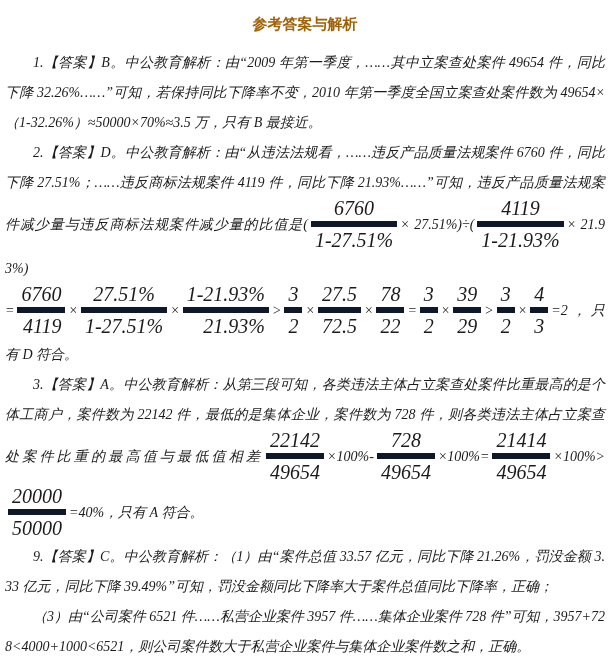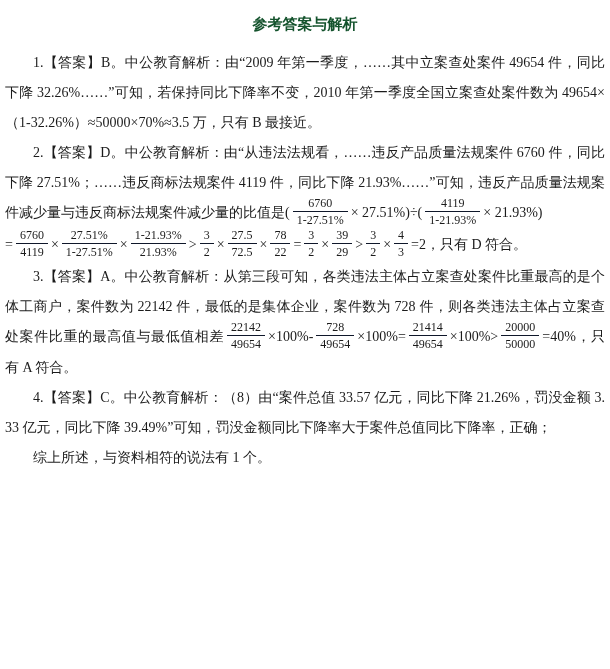--- a/index.html
+++ b/index.html
@@ -22,56 +22,59 @@
     font-family: "Liberation Serif", "DejaVu Serif", serif;
     font-size: 14px;
   }
   .title {
     margin: 6px 0 14px 0;
     text-align: center;
     font-family: "Liberation Sans", "DejaVu Sans", sans-serif;
     font-weight: bold;
     font-size: 15px;
     line-height: 20px;
-    color: #14532d;
+    color: #a16207;
   }
   .content p.para {
     margin: 0;
     padding: 0;
     text-indent: 2em;
     line-height: 30px;
     text-align: justify;
     word-break: break-all;
+    font-style: italic;
   }
   .frac {
     display: inline-block;
     vertical-align: middle;
     text-align: center;
     margin: 0 3px;
     line-height: 1.2;
-    font-size: 12px;
+    font-size: 20px;
     text-indent: 0;
     transform: translateY(-2px);
   }
   .frac .num {
     display: block;
     padding: 0 4px 1px 4px;
   }
   .frac .den {
     display: block;
-    border-top: 1px solid #0f172a;
+    border-top: 6px solid #0f172a;
     padding: 1px 4px 0 4px;
+    text-align: right;
   }
   .trun { text-indent: 0; }
 </style>
 </head>
 <body>
 
 <div class="page">
   <h1 class="title">参考答案与解析</h1>
   <div class="content">
       <p class="para"><span class="trun">1.【答案】B。中公教育解析：由“2009 年第一季度，……其中立案查处案件 49654 件，同比下降 32.26%……”可知，若保持同比下降率不变，2010 年第一季度全国立案查处案件数为 49654×（1-32.26%）≈50000×70%≈3.5 万，只有 B 最接近。</span></p>
       <p class="para"><span class="trun">2.【答案】D。中公教育解析：由“从违法法规看，……违反产品质量法规案件 6760 件，同比下降 27.51%；……违反商标法规案件 4119 件，同比下降 21.93%……”可知，违反产品质量法规案件减少量与违反商标法规案件减少量的比值是(</span><span class="frac"><span class="num">6760</span><span class="den">1-27.51%</span></span><span class="trun">× 27.51%)÷(</span><span class="frac"><span class="num">4119</span><span class="den">1-21.93%</span></span><span class="trun">× 21.93%)</span><br><span class="trun">=</span><span class="frac"><span class="num">6760</span><span class="den">4119</span></span><span class="trun">×</span><span class="frac"><span class="num">27.51%</span><span class="den">1-27.51%</span></span><span class="trun">×</span><span class="frac"><span class="num">1-21.93%</span><span class="den">21.93%</span></span><span class="trun">&gt;</span><span class="frac"><span class="num">3</span><span class="den">2</span></span><span class="trun">×</span><span class="frac"><span class="num">27.5</span><span class="den">72.5</span></span><span class="trun">×</span><span class="frac"><span class="num">78</span><span class="den">22</span></span><span class="trun">=</span><span class="frac"><span class="num">3</span><span class="den">2</span></span><span class="trun">×</span><span class="frac"><span class="num">39</span><span class="den">29</span></span><span class="trun">&gt;</span><span class="frac"><span class="num">3</span><span class="den">2</span></span><span class="trun">×</span><span class="frac"><span class="num">4</span><span class="den">3</span></span><span class="trun">=2，只有 D 符合。</span></p>
       <p class="para"><span class="trun">3.【答案】A。中公教育解析：从第三段可知，各类违法主体占立案查处案件比重最高的是个体工商户，案件数为 22142 件，最低的是集体企业，案件数为 728 件，则各类违法主体占立案查处案件比重的最高值与最低值相差</span><span class="frac"><span class="num">22142</span><span class="den">49654</span></span><span class="trun">×100%-</span><span class="frac"><span class="num">728</span><span class="den">49654</span></span><span class="trun">×100%=</span><span class="frac"><span class="num">21414</span><span class="den">49654</span></span><span class="trun">×100%&gt;</span><span class="frac"><span class="num">20000</span><span class="den">50000</span></span><span class="trun">=40%，只有 A 符合。</span></p>
-      <p class="para"><span class="trun">4.【答案】C。中公教育解析：（8）由“案件总值 33.57 亿元，同比下降 21.26%，罚没金额 3.33 亿元，同比下降 39.49%”可知，罚没金额同比下降率大于案件总值同比下降率，正确；</span></p>
+      <p class="para"><span class="trun">9.【答案】C。中公教育解析：（1）由“案件总值 33.57 亿元，同比下降 21.26%，罚没金额 3.33 亿元，同比下降 39.49%”可知，罚没金额同比下降率大于案件总值同比下降率，正确；</span></p>
+      <p class="para"><span class="trun">（3）由“公司案件 6521 件……私营企业案件 3957 件……集体企业案件 728 件”可知，3957+728&lt;4000+1000&lt;6521，则公司案件数大于私营企业案件与集体企业案件数之和，正确。</span></p>
       <p class="para"><span class="trun">综上所述，与资料相符的说法有 1 个。</span></p>
     </div>
 </div>
 
 </body></html>

